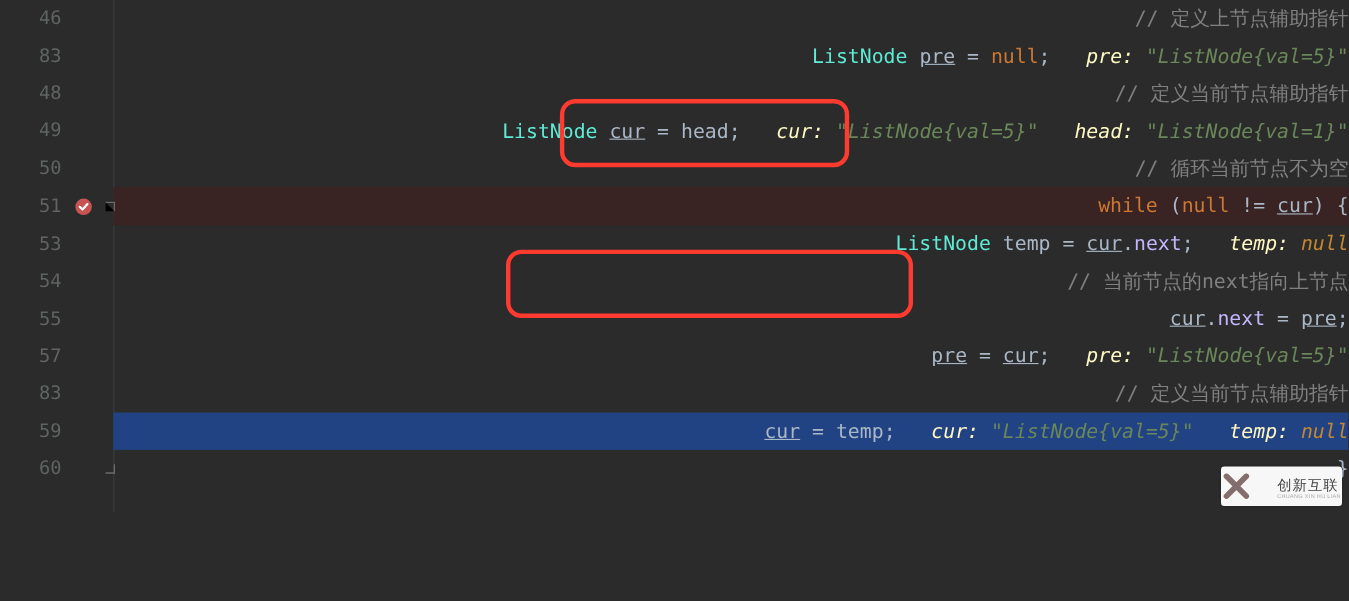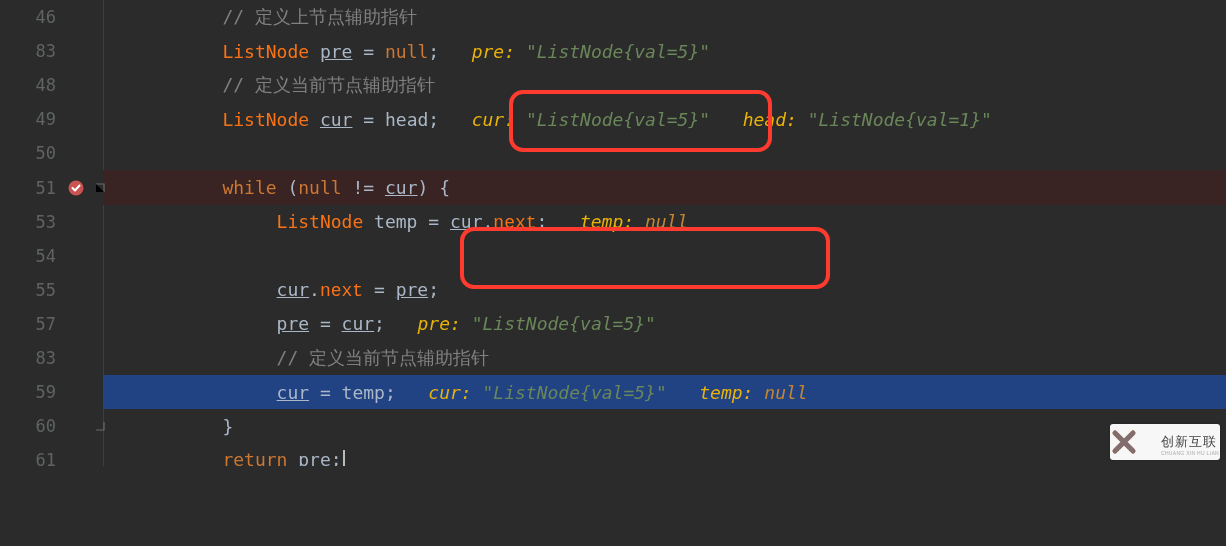--- a/index.html
+++ b/index.html
@@ -49,27 +49,28 @@
     position: absolute;
     top: 0;
     bottom: 0;
     width: 1px;
     background: #3a3f41;
   }
   .code {
     white-space: pre;
     flex: 1;
     padding-left: 4px;
+    text-align: right;
   }
   .c-comment { color: #808080; }
-  .c-type { color: #f97316; }
+  .c-type { color: #5eead4; }
   .c-kw { color: #cc7832; }
   .c-ident { color: #a9b7c6; }
-  .c-field { color: #f97316; font-family: Liberation Mono, monospace; }
-  .c-hint-label { color: #eab308; font-style: italic; margin-top: 36px; }
+  .c-field { color: #c4b5fd; }
+  .c-hint-label { color: #fef9c3; font-style: italic; margin-top: 36px; }
   .c-hint-val { color: #727272; font-style: italic; }
   .c-hint-null { color: #c38731; font-style: italic; }
   .underline { text-decoration: underline; text-decoration-color: #a9b7c6; }
   .line-highlight-red {
     position: absolute;
     left: 103px;
     right: 0;
     top: 0;
     bottom: 0;
     background: #3a2323;
@@ -175,20 +176,21 @@
     <div class="gutter">49</div>
     <div class="marker-col"></div>
     <div class="fold-col"></div>
     <div class="code"><span style="opacity:0">          </span><span class="c-type">ListNode</span> <span class="c-ident underline">cur</span> = <span class="c-ident">head</span>;   <span class="c-hint-label">cur:</span> <span class="c-hint-val" style="color:#6a8759">"ListNode{val=5}"</span>   <span class="c-hint-label">head:</span> <span class="c-hint-val" style="color:#6a8759">"ListNode{val=1}"</span></div>
   </div>
 
   <div class="line">
     <div class="gutter">50</div>
     <div class="marker-col"></div>
     <div class="fold-col"></div>
+    <div class="code"><span style="opacity:0">          </span><span class="c-comment">// 循环当前节点不为空</span></div>
   </div>
 
   <div class="line">
     <div class="line-highlight-red"></div>
     <div class="gutter">51</div>
     <div class="marker-col">
       <span class="breakpoint-icon">
         <svg width="18" height="18" viewBox="0 0 18 18">
           <circle cx="9" cy="9" r="7.5" fill="#c75450"></circle>
           <path d="M5.5 9 L8 11.5 L12.5 6.5" stroke="#ffffff" stroke-width="2" fill="none" stroke-linecap="round" stroke-linejoin="round"></path>
@@ -212,20 +214,21 @@
     <div class="gutter">53</div>
     <div class="marker-col"></div>
     <div class="fold-col"></div>
     <div class="code"><span style="opacity:0">               </span><span class="c-type">ListNode</span> <span class="c-ident">temp</span> = <span class="c-ident underline">cur</span>.<span class="c-field">next</span>;   <span class="c-hint-label">temp:</span> <span class="c-hint-null">null</span></div>
   </div>
 
   <div class="line">
     <div class="gutter">54</div>
     <div class="marker-col"></div>
     <div class="fold-col"></div>
+    <div class="code"><span style="opacity:0">               </span><span class="c-comment">// 当前节点的next指向上节点</span></div>
   </div>
 
   <div class="line">
     <div class="gutter">55</div>
     <div class="marker-col"></div>
     <div class="fold-col"></div>
     <div class="code"><span style="opacity:0">               </span><span class="c-ident underline">cur</span>.<span class="c-field">next</span> = <span class="c-ident underline">pre</span>;</div>
   </div>
 
 
@@ -257,26 +260,20 @@
     <div class="fold-col">
       <span class="fold-icon">
         <svg width="10" height="10" viewBox="0 0 10 10">
             <path d="M1 9 H9 V1" stroke="#6b6b6b" stroke-width="1.2" fill="none"></path>
           </svg>
       </span>
     </div>
     <div class="code"><span style="opacity:0">          </span><span>}</span></div>
   </div>
 
-  <div class="line">
-    <div class="gutter">61</div>
-    <div class="marker-col"></div>
-    <div class="fold-col"></div>
-    <div class="code"><span style="opacity:0">          </span><span class="c-kw">return</span> <span class="c-ident underline">pre</span>;<span class="caret"></span></div>
-  </div>
 
   <div class="rr-box" style="left:509px; top:90px; width:255px; height:54px;"></div>
   <div class="rr-box" style="left:460px; top:227px; width:362px; height:54px;"></div>
 
   <div class="logo">
     <div class="logo-inner">
       <svg width="26" height="26" viewBox="0 0 26 26">
         <path d="M4 4 L22 22 M22 4 L4 22" stroke="#f08519" stroke-width="5" stroke-linecap="round"></path>
         <path d="M4 4 L22 22 M22 4 L4 22" stroke="#3a5ea8" stroke-width="5" stroke-linecap="round" opacity="0.6"></path>
       </svg>

